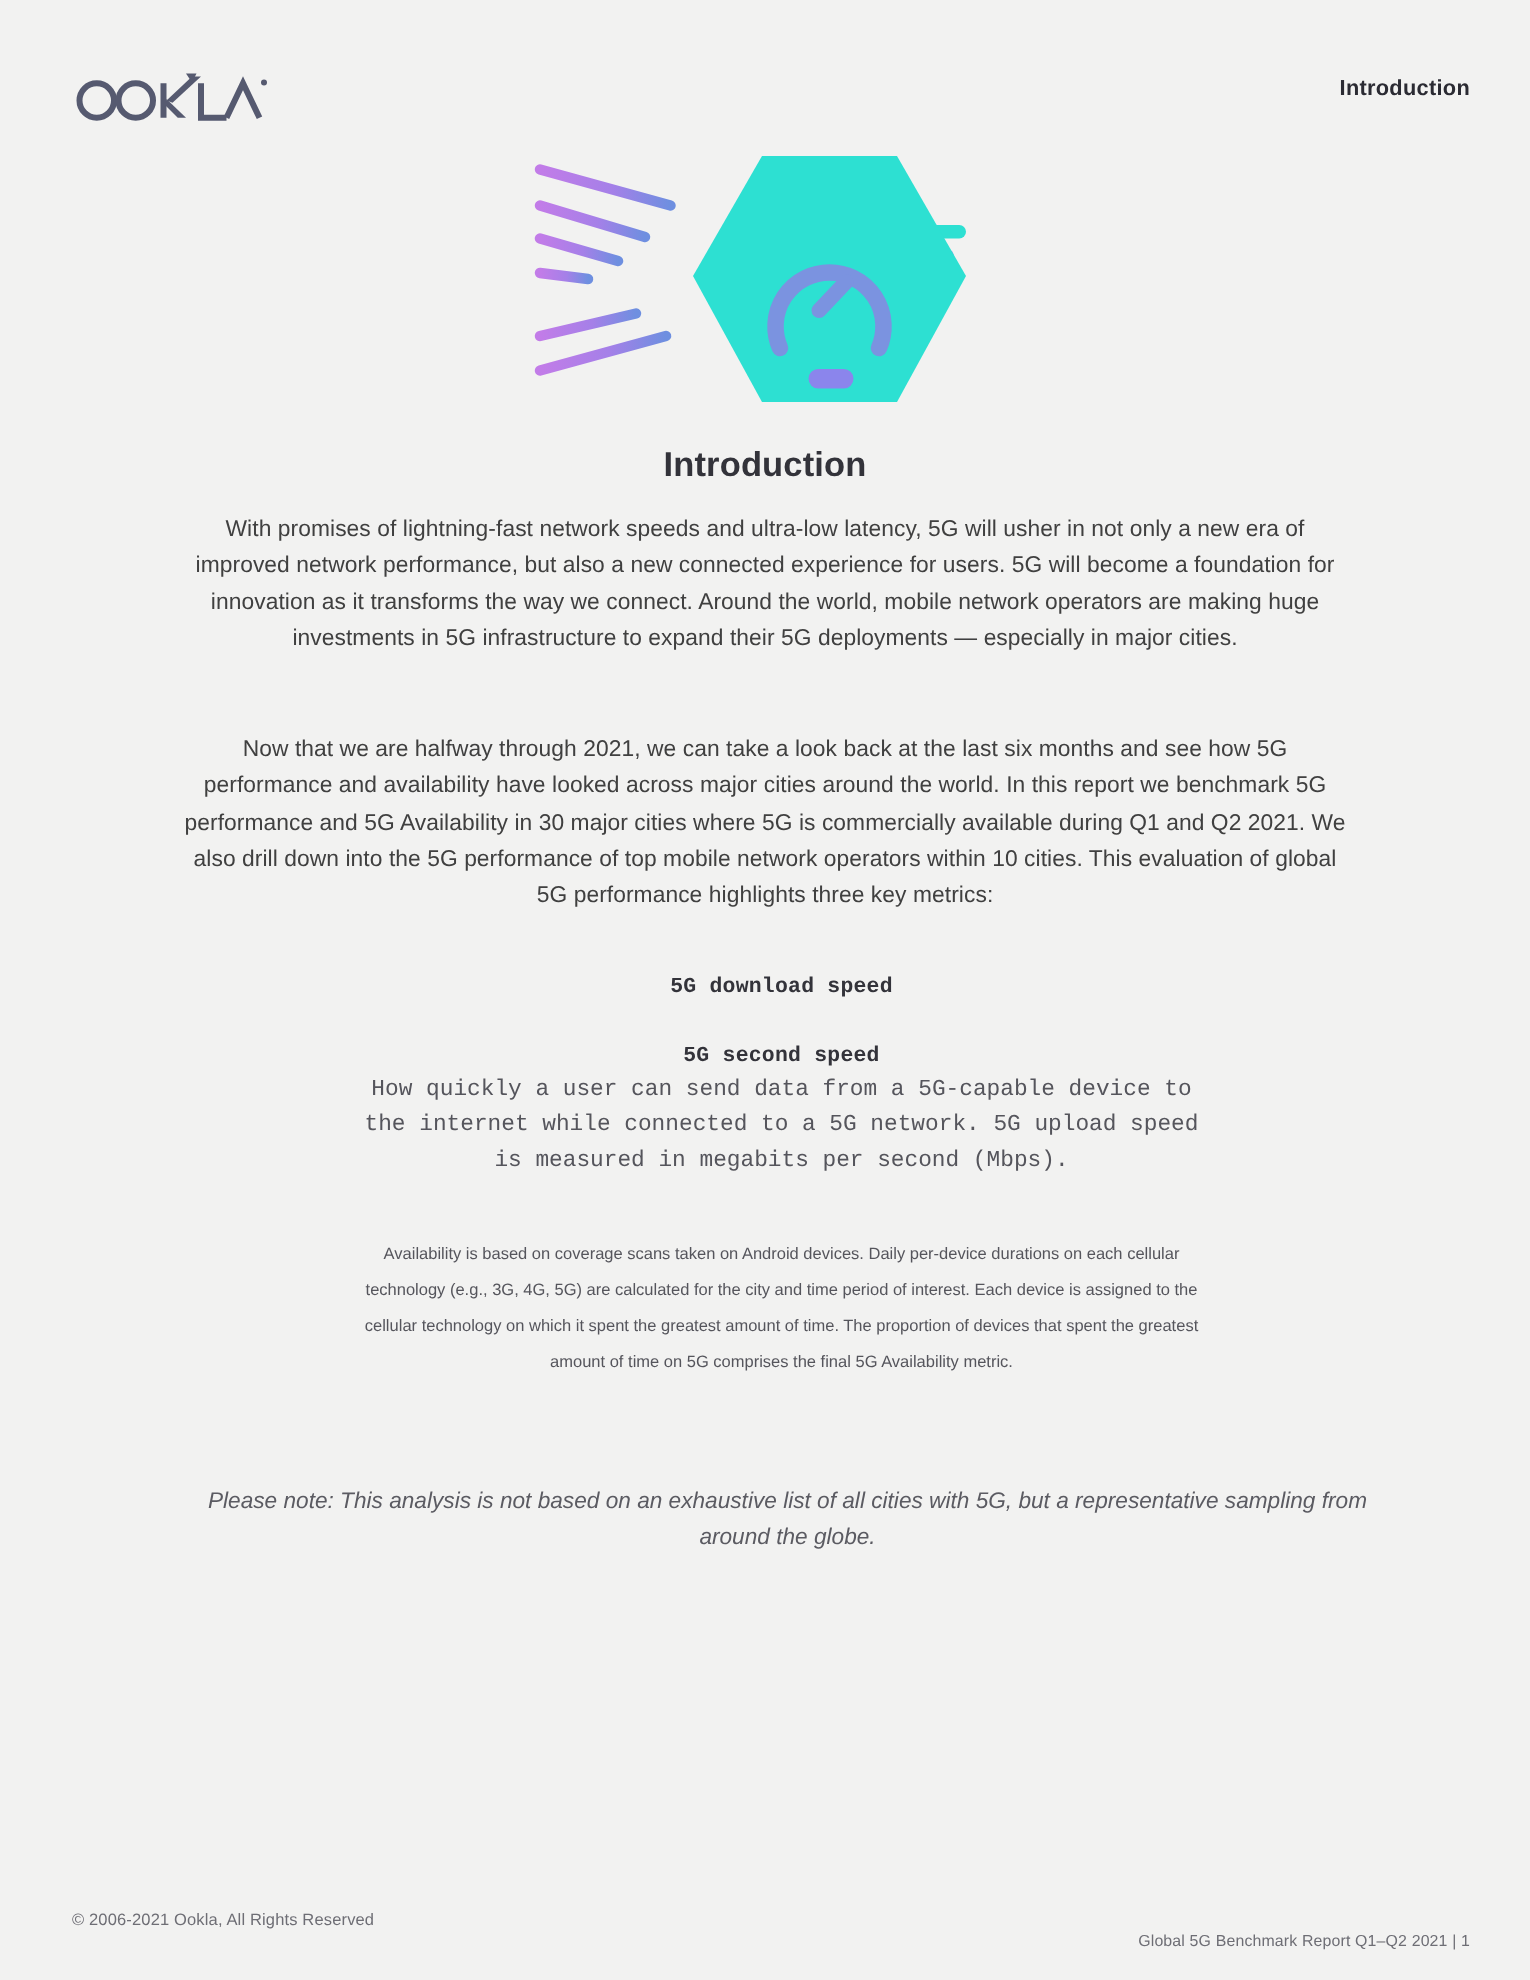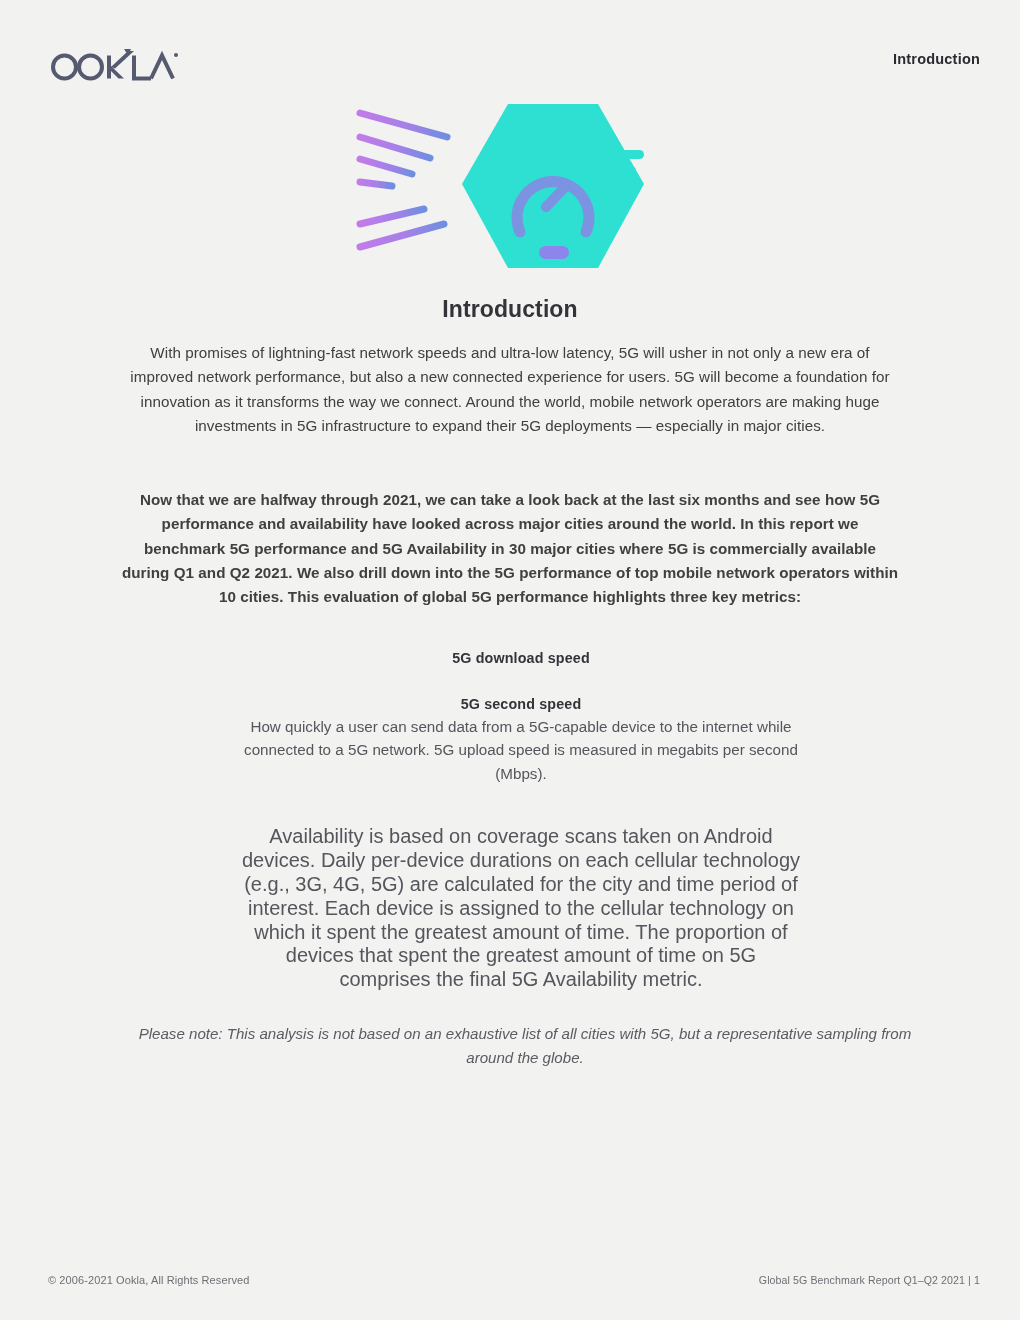--- a/index.html
+++ b/index.html
@@ -77,62 +77,62 @@
   p.body-text {
     margin: 0 0 28px 0;
     font-size: 15.2px;
     line-height: 24.3px;
     color: #404040;
     letter-spacing: 0.05px;
   }
 
   p.body-text.tight {
     margin-bottom: 16px;
-    font-weight: bold;
   }
 
   .spacer-lg { height: 22px; }
 
   
   .metrics {
     margin-top: 40px;
     margin-left: 122px;
     width: 560px;
   }
 
   .metric-block {
     margin-bottom: 30px;
+    font-family: Liberation Mono, monospace;
   }
 
   .metric-title {
     margin: 0 0 3px 0;
     font-size: 14.3px;
     font-weight: bold;
     color: #33333a;
     letter-spacing: 0.15px;
   }
 
   .metric-desc {
     margin: 0;
     font-size: 15.2px;
     line-height: 23.6px;
     color: #55555c;
   }
 
   .methodology {
     margin-top: 40px;
     margin-bottom: 0;
-    font-size: 20px;
+    font-size: 11px;
     line-height: 23.8px;
     color: #55555c;
   }
 
   
   .note {
-    margin-top: 30px;
+    margin-top: 68px;
     margin-left: 0;
     width: 812px;
     font-style: italic;
     font-size: 15.1px;
     line-height: 24px;
     color: #5b5b62;
   }
 
   
   .page-footer {
@@ -148,21 +148,21 @@
     left: 48px;
     top: 6px;
     font-size: 11px;
     color: #6e6e75;
     letter-spacing: 0.1px;
   }
 
   .footer-report {
     position: absolute;
     right: 40px;
-    top: 6px;
+    top: 20px;
     font-size: 10.6px;
     color: #6e6e75;
     letter-spacing: 0.1px;
   }
 </style>
 </head>
 <body>
 
 <div class="page">
 

